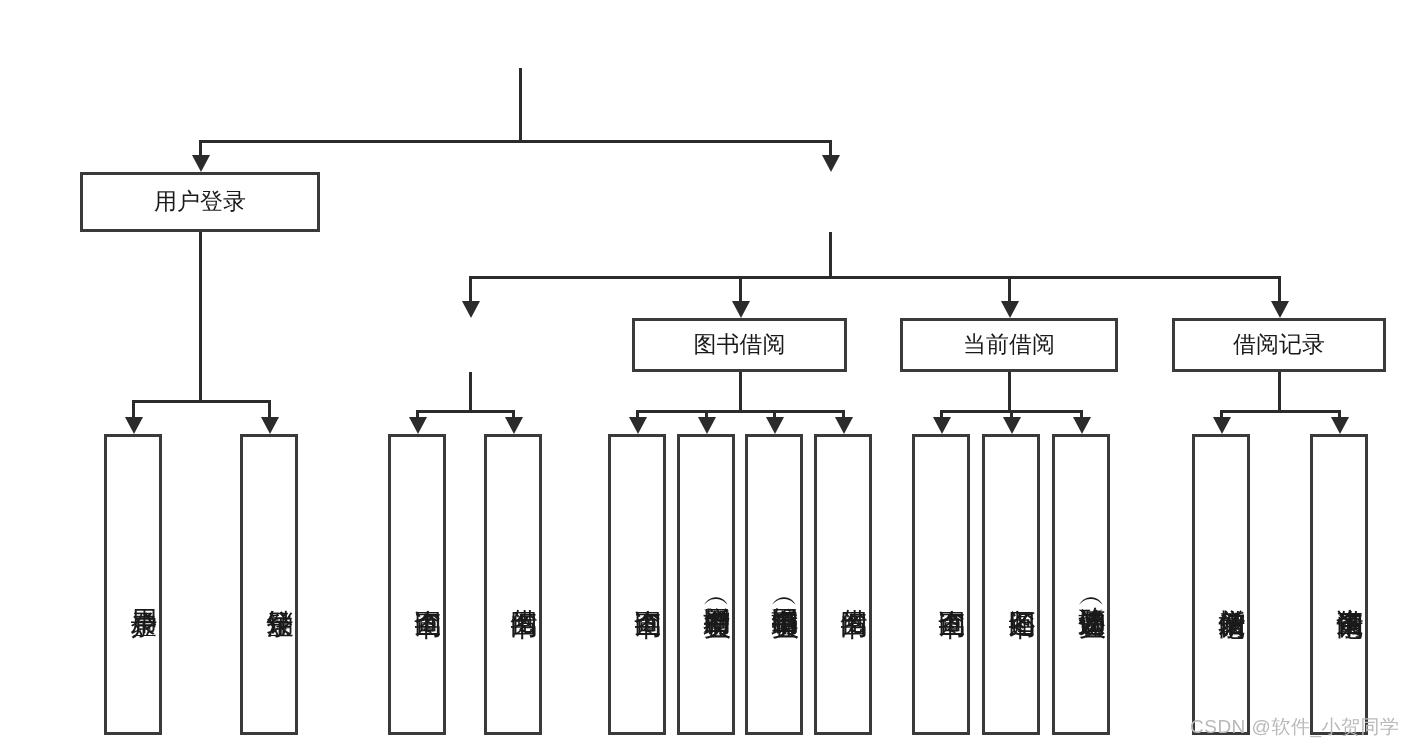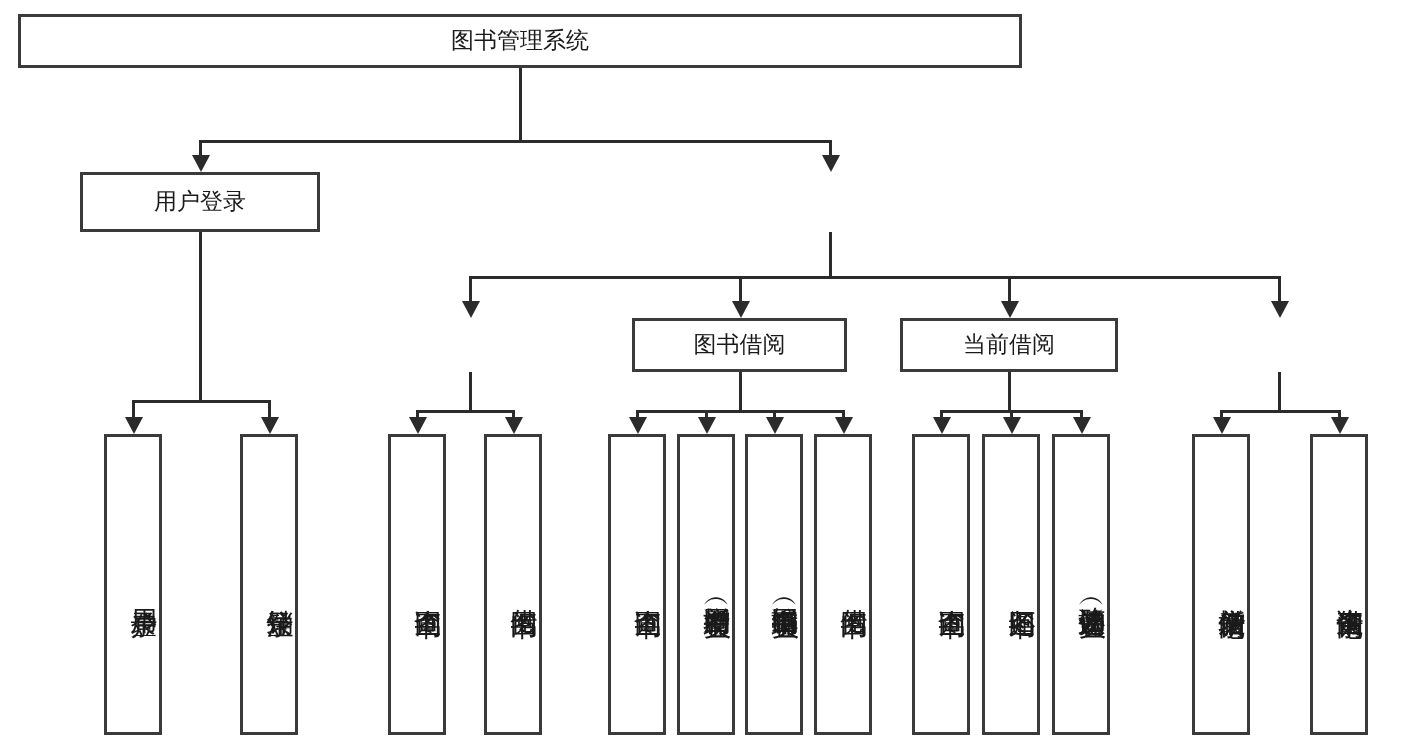--- a/index.html
+++ b/index.html
@@ -64,31 +64,31 @@
     color: #b9b9b9;
     font-size: 19px;
     letter-spacing: 0.5px;
     white-space: nowrap;
   }
 </style>
 </head>
 <body>
 
 <div id="canvas">
-    <div class="node horiz" style="left: 18px; top: 14px; width: 1004px; height: 54px;">
-      <span class="lbl">图书管理系统</span>
-    </div>
     <div class="node horiz" style="left: 80px; top: 172px; width: 240px; height: 60px;">
       <span class="lbl">用户登录</span>
     </div>
     <div class="node horiz" style="left: 632px; top: 318px; width: 215px; height: 54px;">
       <span class="lbl">图书借阅</span>
     </div>
     <div class="node horiz" style="left: 900px; top: 318px; width: 218px; height: 54px;">
       <span class="lbl">当前借阅</span>
+    </div>
+    <div class="node horiz" style="left: 1172px; top: 318px; width: 214px; height: 54px;">
+      <span class="lbl">借阅记录</span>
     </div>
     <div class="node vert" style="left: 104px; top: 434px; width: 58px; height: 301px;">
       <span class="lbl">用户登录</span>
     </div>
     <div class="node vert" style="left: 240px; top: 434px; width: 58px; height: 301px;">
       <span class="lbl">注销登录</span>
     </div>
     <div class="node vert" style="left: 388px; top: 434px; width: 58px; height: 301px;">
       <span class="lbl">查询图书</span>
     </div>
@@ -167,13 +167,14 @@
     <div class="edge v" style="left: 1010px; top: 410px; height: 7px;"></div>
     <div class="arrow" style="left: 1002.5px; top: 417px;"></div>
     <div class="edge v" style="left: 1080px; top: 410px; height: 7px;"></div>
     <div class="arrow" style="left: 1072.5px; top: 417px;"></div>
     <div class="edge v" style="left: 1278px; top: 372px; height: 41px;"></div>
     <div class="edge h" style="left: 1220px; top: 410px; width: 121px;"></div>
     <div class="edge v" style="left: 1220px; top: 410px; height: 7px;"></div>
     <div class="arrow" style="left: 1212.5px; top: 417px;"></div>
     <div class="edge v" style="left: 1338px; top: 410px; height: 7px;"></div>
     <div class="arrow" style="left: 1330.5px; top: 417px;"></div>
+    <div id="watermark" style="left: 1190px; top: 714px;">CSDN @软件_小贺同学</div>
   </div>
 
 </body></html>

